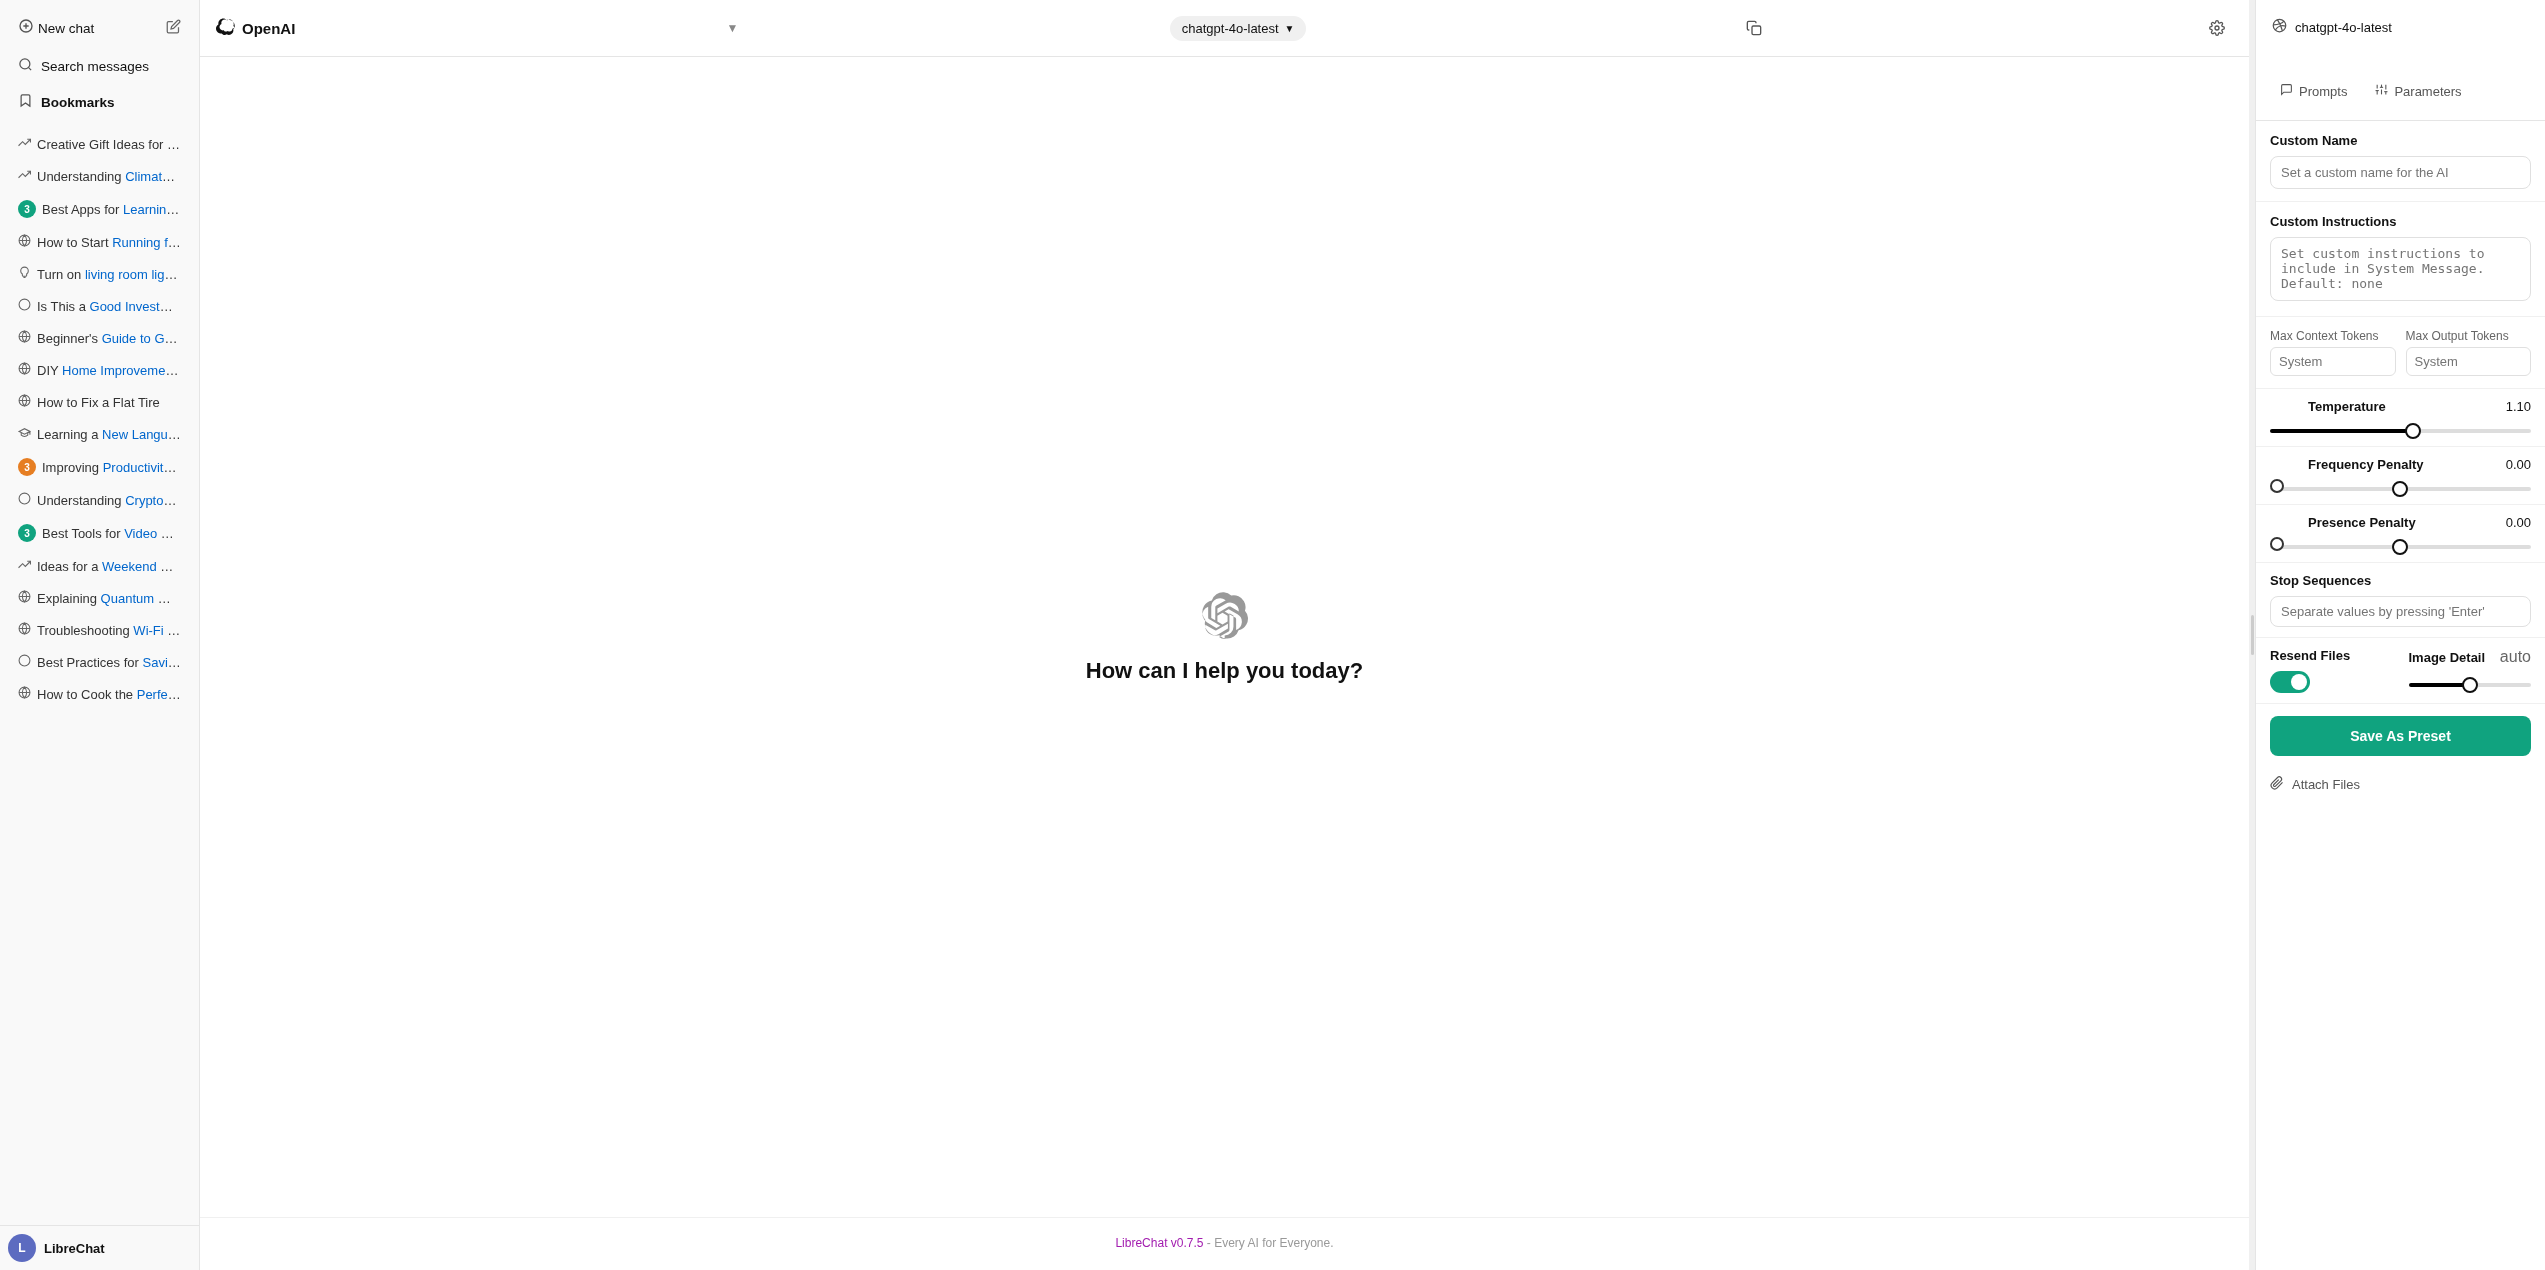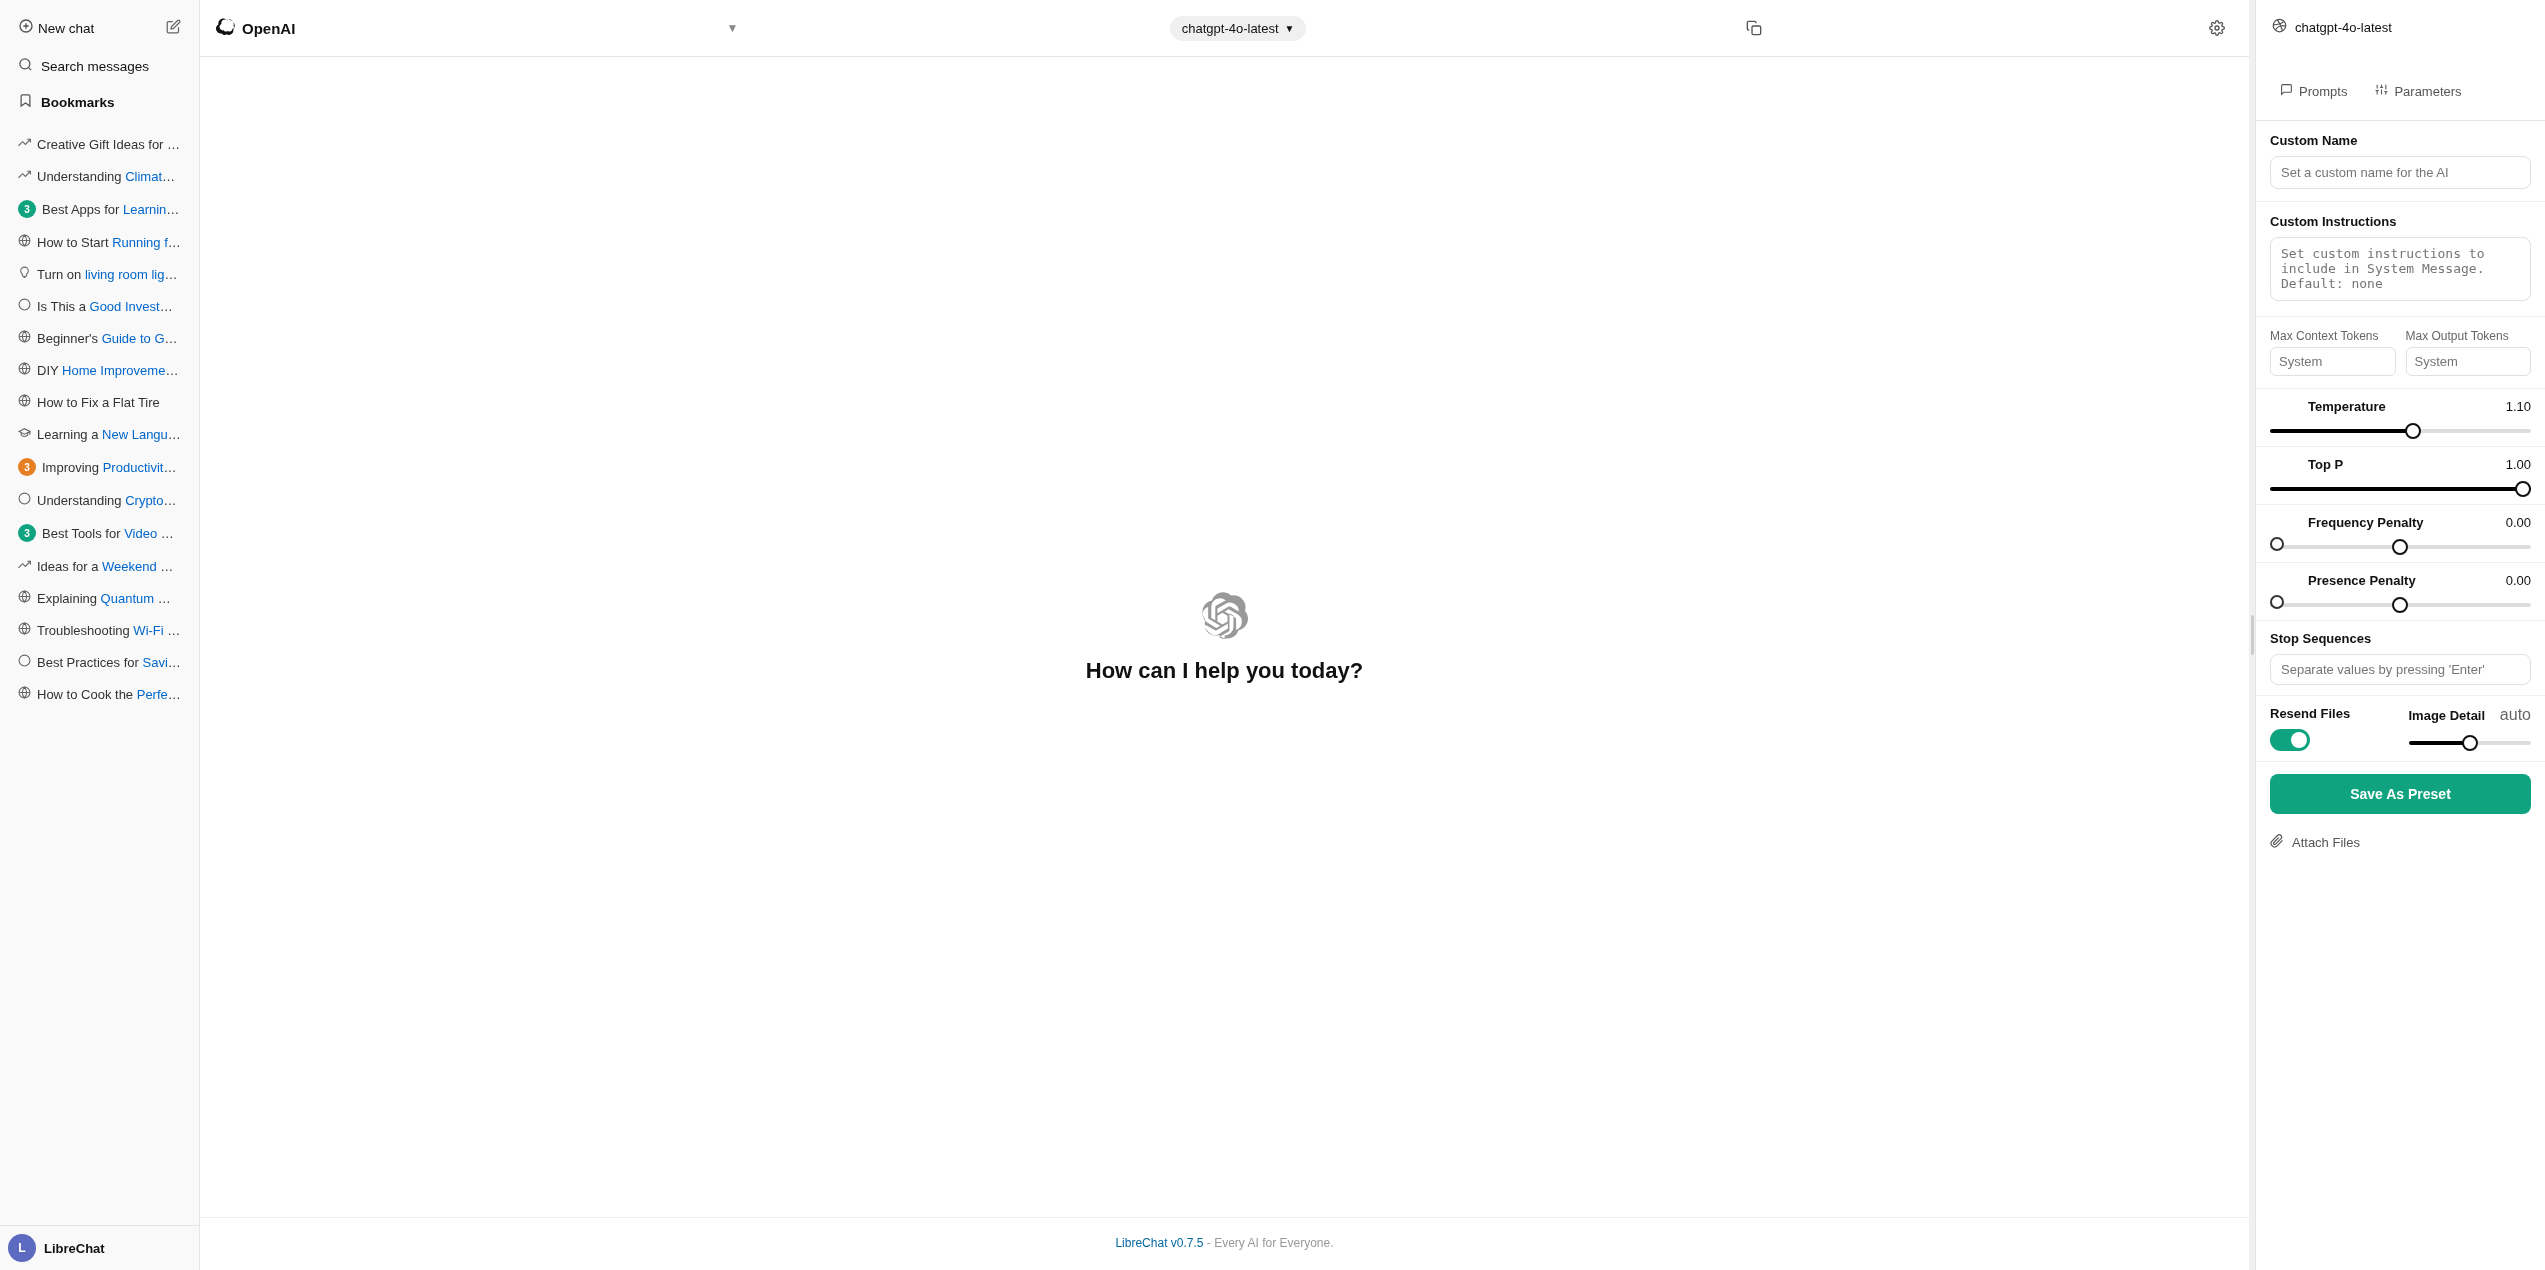--- a/index.html
+++ b/index.html
@@ -237,21 +237,21 @@
       border: none;
       cursor: pointer;
       font-size: 14px;
     }
     .footer-text {
       text-align: center;
       font-size: 12px;
       color: #999;
       padding-top: 6px;
     }
-    .footer-text a { color: #0369a1; text-decoration: none; }
+    .footer-text a { color: #a21caf; text-decoration: none; }
 
     
     .scroll-divider {
       width: 6px;
       background: #f0f0f0;
       flex-shrink: 0;
       display: flex;
       align-items: center;
       justify-content: center;
       cursor: col-resize;
@@ -810,27 +810,20 @@
   </div>
 
   <div class="rp-slider-section">
     <div class="rp-slider-header">
       <span class="rp-slider-label">Temperature</span>
       <span class="rp-slider-value">1.10</span>
     </div>
     <input class="rp-slider" type="range" min="0" max="2" step="0.01" value="1.1" style="background: linear-gradient(to right, rgb(0, 0, 0) 55%, rgb(221, 221, 221) 55%);">
   </div>
 
-  <div class="rp-slider-section">
-    <div class="rp-slider-header">
-      <span class="rp-slider-label">Top P</span>
-      <span class="rp-slider-value">1.00</span>
-    </div>
-    <input class="rp-slider-full" type="range" min="0" max="1" step="0.01" value="1" style="">
-  </div>
 
   <div class="rp-slider-section">
     <div class="rp-slider-header">
       <span class="rp-slider-label">Frequency Penalty</span>
       <span class="rp-slider-value">0.00</span>
     </div>
     <div class="slider-wrap">
       <div class="slider-dot-left"></div>
       <input class="rp-slider-zero" type="range" min="-2" max="2" step="0.01" value="0" style="padding-left: 2px;">
     </div>

